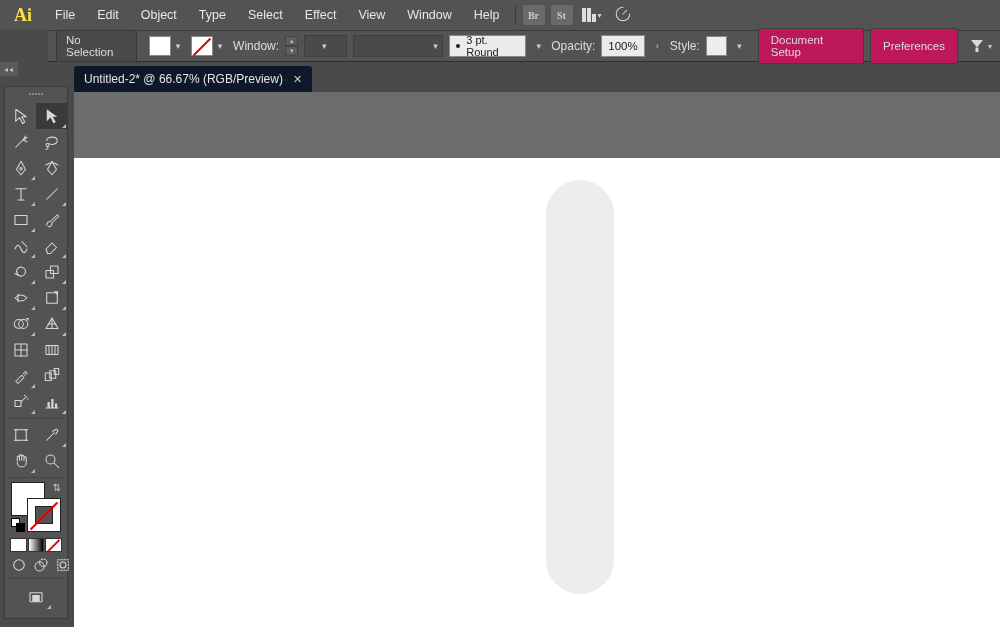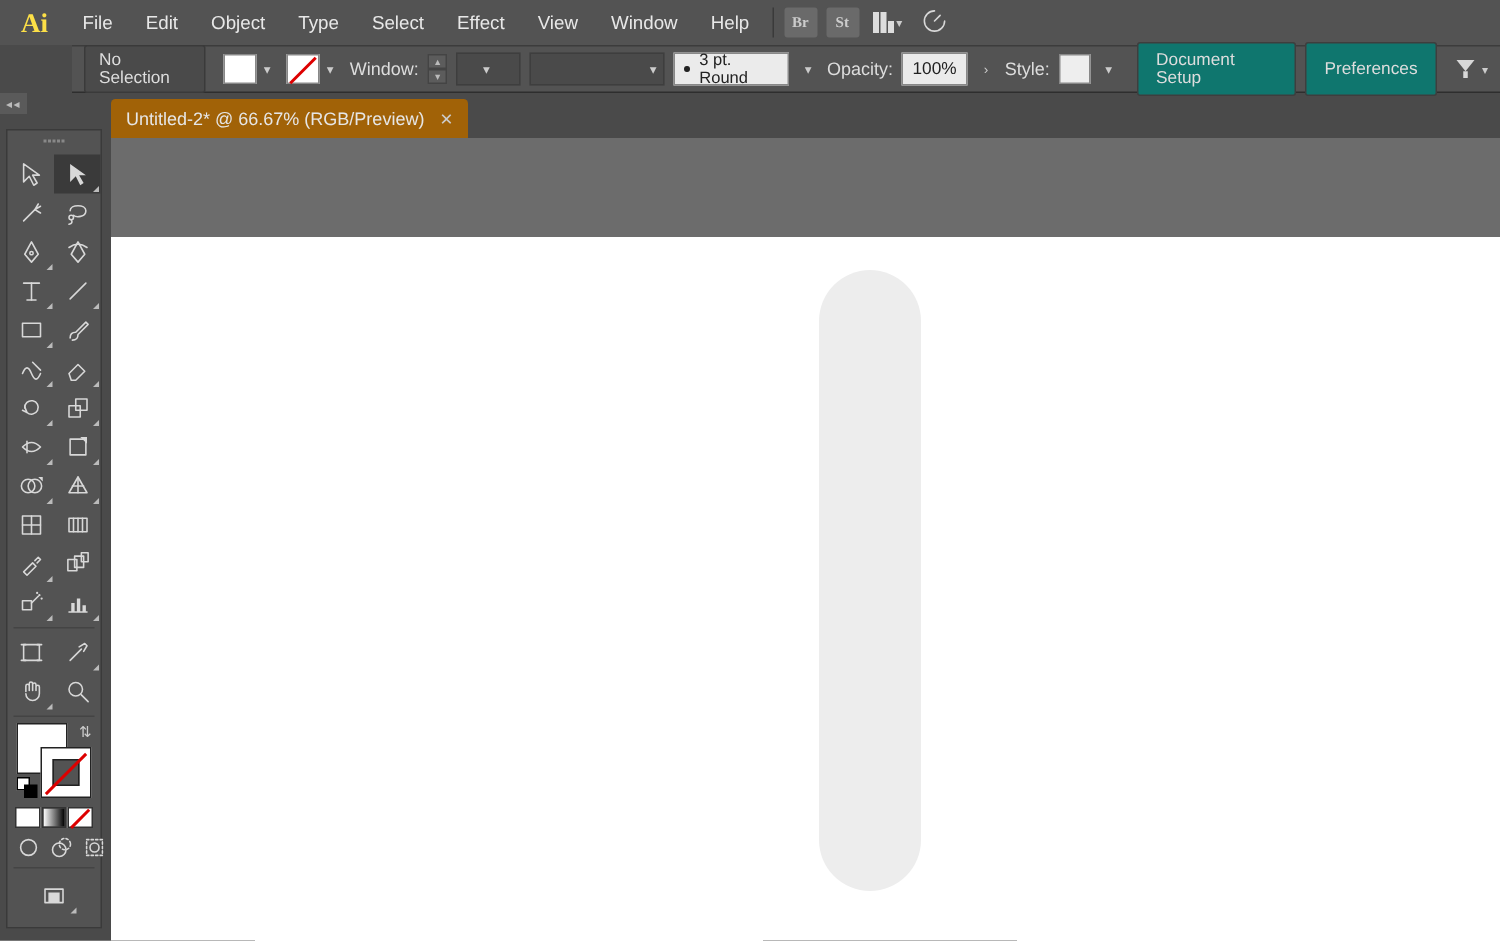--- a/index.html
+++ b/index.html
@@ -24,30 +24,30 @@
 .dd { width: 14px; height: 20px; display: flex; align-items: center; justify-content: center; color: #ccc; font-size: 9px; }
 #ctrlbar .lbl { font-size: 12px; color: #ddd; }
 .stepper { width: 14px; height: 20px; display: flex; flex-direction: column; }
 .stepper span { flex: 1; display: flex; align-items: center; justify-content: center; font-size: 7px; color: #bbb; background: #5c5c5c; border: 1px solid #444; }
 .combo { height: 22px; background: #5a5a5a; border: 1px solid #3e3e3e; display: flex; align-items: center; }
 .combo.dark { background: #4a4a4a; }
 .combo .val { padding: 0 6px; font-size: 11.5px; }
 #ctrlbar .brush { height: 22px; background: #ebebeb; color: #222; display: flex; align-items: center; border: 1px solid #888; padding: 0 6px; gap: 6px; font-size: 11px; }
 #ctrlbar .brush .dot { width: 4px; height: 4px; border-radius: 50%; background: #222; }
 #ctrlbar .opac { height: 22px; background: #ebebeb; color: #222; display: flex; align-items: center; border: 1px solid #888; padding: 0 6px; font-size: 11.5px; }
-#ctrlbar .btn { height: 36px; background: #0f766e; border: 1px solid #3e3e3e; border-radius: 2px; padding: 0 12px; font-size: 11.5px; display: flex; align-items: center; }
+#ctrlbar .btn { height: 36px; background: #be185d; border: 1px solid #3e3e3e; border-radius: 2px; padding: 0 12px; font-size: 11.5px; display: flex; align-items: center; }
 #ctrlbar .spacer { flex: 1; }
 #ctrlbar .grow { flex: 0 0 90px; }
 
 
 #collapse { position: absolute; left: 0; top: 62px; width: 18px; height: 14px; background: #5a5a5a; display: flex; align-items: center; justify-content: center; font-size: 8px; letter-spacing: 1px; color: #bbb; }
 
 
 #tabstrip { position: absolute; left: 74px; top: 66px; right: 0; height: 26px; background: #4a4a4a; display: flex; align-items: flex-end; z-index: 2; }
-#tabstrip .tab { height: 26px; background: #a16207; display: flex; align-items: center; padding: 0 10px; gap: 10px; font-size: 12px; color: #e6e6e6; border-top-left-radius: 3px; border-top-right-radius: 3px; }
+#tabstrip .tab { height: 26px; background: #0f172a; display: flex; align-items: center; padding: 0 10px; gap: 10px; font-size: 12px; color: #e6e6e6; border-top-left-radius: 3px; border-top-right-radius: 3px; }
 #tabstrip .tab .x { font-size: 11px; color: #ccc; }
 
 
 #tools { position: absolute; left: 4px; top: 86px; width: 64px; background: #535353; border: 1px solid #3a3a3a; padding-top: 6px; }
 #tools .grip { height: 8px; display: flex; justify-content: center; gap: 1px; margin-bottom: 2px; }
 #tools .grip span { width: 2px; height: 2px; background: #888; }
 #tools .row { display: flex; }
 #tools .cell { width: 31px; height: 26px; display: flex; align-items: center; justify-content: center; color: #d8d8d8; position: relative; }
 #tools .cell.sel { background: #3a3a3a; }
 #tools .cell .tri { position: absolute; right: 1px; bottom: 1px; width: 0; height: 0; border-right: 4px solid #bbb; border-top: 4px solid transparent; }

